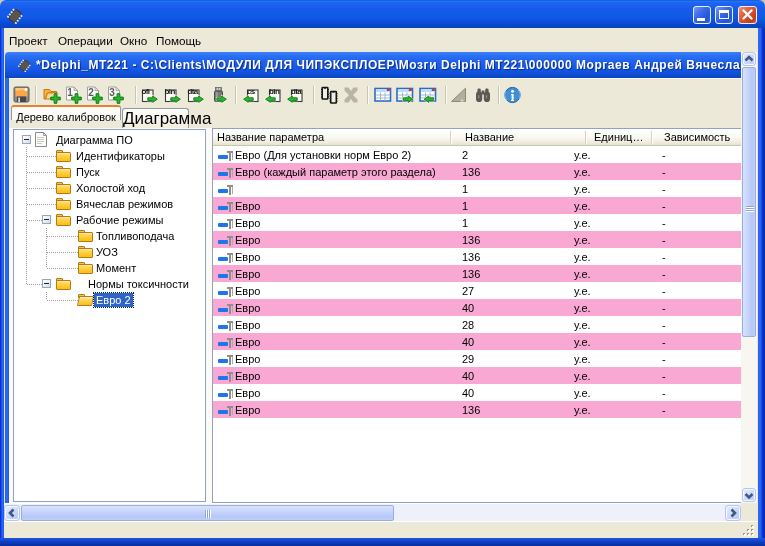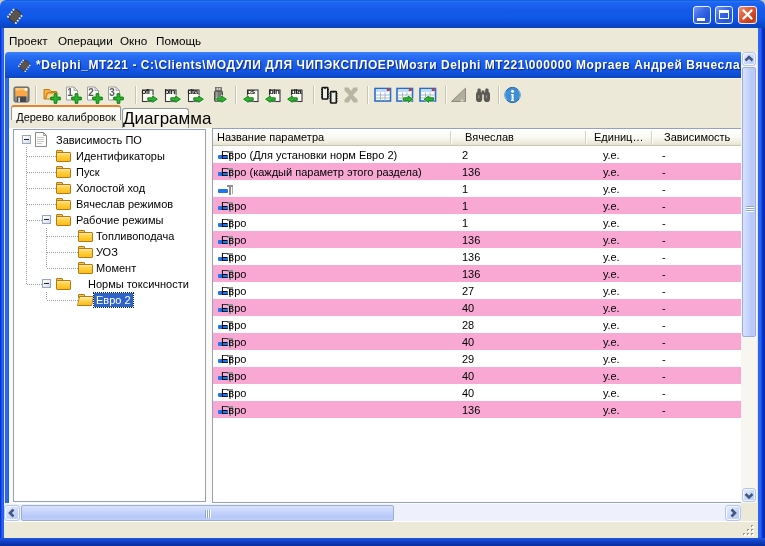--- a/index.html
+++ b/index.html
@@ -73,23 +73,23 @@
 
 
 #grid{position:absolute;left:203px;top:0;width:529px;height:375px;background:#fff;border:1px solid #93a3bd;border-right:none;}
 #ghead{position:absolute;left:0;top:0;width:528px;height:17px;
  background:linear-gradient(180deg,#ffffff 0%,#faf9f3 50%,#f0eee1 80%,#e7e3d2 100%);
  border-bottom:1px solid #c7c5b4;font-size:11px;}
 .hcell{position:absolute;top:0;height:17px;line-height:17px;color:#000;}
 .hsep{position:absolute;top:2px;width:2px;height:13px;border-left:1px solid #d5d2c2;border-right:1px solid #fff;}
 .grow{position:absolute;left:0;width:528px;height:17px;font-size:11px;}
 .grow.alt{background:#f9a8d4;}
-.grow .c1{position:absolute;left:8px;top:2px;line-height:14px;text-align:center;}
+.grow .c1{position:absolute;left:22px;top:2px;line-height:14px;text-align:center;}
 .grow .c2{position:absolute;left:249px;top:2px;line-height:14px;}
-.grow .c3{position:absolute;left:390px;top:2px;line-height:14px;}
+.grow .c3{position:absolute;left:361px;top:2px;line-height:14px;}
 .grow .c4{position:absolute;left:449px;top:2px;line-height:14px;}
 .pic{position:absolute;left:3px;top:3px;width:18px;height:12px;}
 .pic .bar{position:absolute;left:2px;top:6px;width:10px;height:4px;background:#1f76e8;border-radius:1px;}
 .pic .t1{position:absolute;left:11px;top:2px;width:6px;height:2px;background:#8e8e8e;}
 .pic .t2{position:absolute;left:13px;top:2px;width:2px;height:10px;background:#8e8e8e;}
 .pic .t3{position:absolute;left:16px;top:4px;width:1px;height:7px;background:#aaa;}
 
 
 .sb-btn{position:absolute;border-radius:3px;border:1px solid #b7c5ea;
  background:linear-gradient(135deg,#e9efff 0%,#d0dcfc 45%,#bccdf8 80%,#c7d5fa 100%);
@@ -338,21 +338,21 @@
         </div>
       <div id="tabrow" class="abs">
         <div id="tab1">Дерево калибровок</div>
         <div id="tab2">Диаграмма</div>
       </div>
       <div id="page" class="abs">
         <div id="tree">
             <div class="dot-v" style="left:12px;top:17px;height:137px"></div>
             <div class="exp" style="left:8px;top:5px"></div>
             <div class="trow" style="left:42px;top:2px">
-              <span class="lbl" style="left:0">Зависимость ПО</span>
+              <span class="lbl" style="left:0">Диаграмма ПО</span>
             </div>
             <div class="dot-h" style="left:13px;top:26px;width:29px"></div>
             <div class="fold" style="left:42px;top:20px">
               <div class="bk"></div>
               <div class="bd"></div>
             </div>
             <div class="trow" style="left:62px;top:18px">
               <span class="lbl" style="left:0">Идентификаторы</span>
             </div>
             <div class="dot-h" style="left:13px;top:42px;width:29px"></div>
@@ -435,21 +435,21 @@
 <path d="M1.5 1.5h8l3 3v11h-11z" fill="#fcfcfa" stroke="#8a8a8a" stroke-width="1"></path>
 <path d="M9.5 1.5l3 3h-3z" fill="#e0e0dc" stroke="#8a8a8a" stroke-width="0.8"></path>
 <g stroke="#c9c9c5" stroke-width="1" fill="none">
                 <path d="M3 6.5h7M3 8.5h7M3 10.5h7M3 12.5h5"></path>
               </g>
 </svg>
           </div>
         <div id="grid">
             <div id="ghead">
               <span class="hcell" style="left:4px">Название параметра</span>
-              <span class="hcell" style="left:252px">Вячеслав</span>
+              <span class="hcell" style="left:252px">Название</span>
               <span class="hcell" style="left:381px">Единиц…</span>
               <span class="hcell" style="left:451px">Зависимость</span>
               <div class="hsep" style="left:237px"></div>
               <div class="hsep" style="left:372px"></div>
               <div class="hsep" style="left:438px"></div>
             </div>
             <div class="grow" style="top:17px">
               <div class="pic">
                 <div class="bar"></div>
                 <div class="t1"></div>

